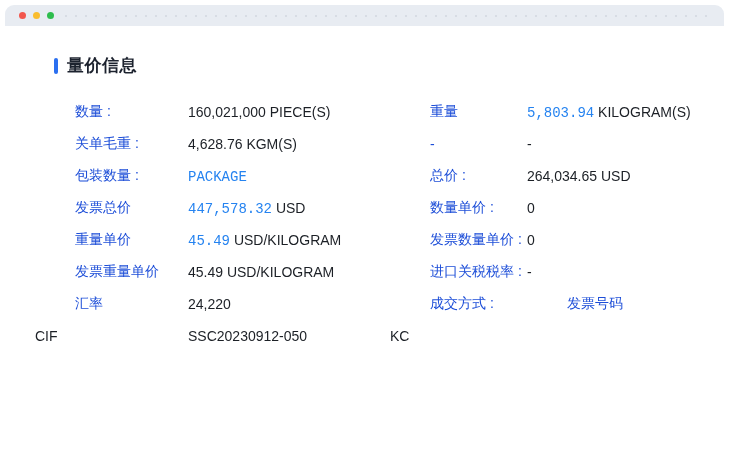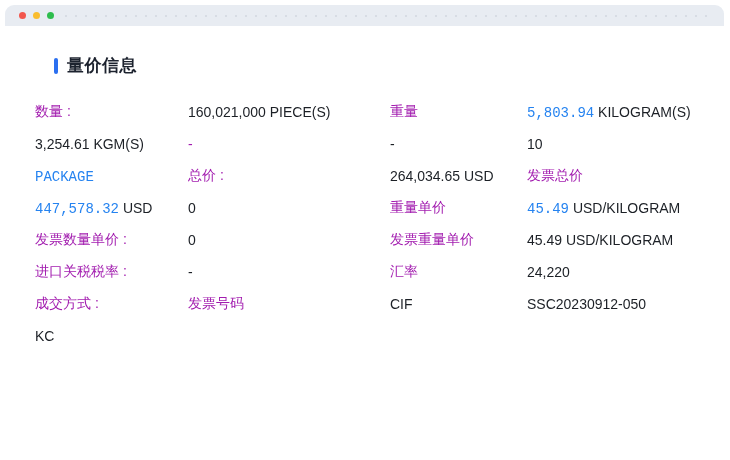--- a/index.html
+++ b/index.html
@@ -52,21 +52,21 @@
 
   
   .info-grid {
     margin: 19px 20px 0 35px;
     display: grid;
     grid-template-columns: 153px 202px 137px 1fr;
     grid-auto-rows: 32px;
     align-items: center;
   }
   .cell { font-size: 14px; white-space: nowrap; }
-  .cell.label { color: #a21caf; }
+  .cell.label { color: #1d4ed8; margin-left: 40px; }
   .cell.value { color: #1c2026; }
   .cell .accent { color: var(--accent-blue, #2583f0); cursor: pointer; font-family: Liberation Mono, monospace; }
 </style>
 </head>
 <body>
 
 <div class="window">
 
   <div class="titlebar">
     <div class="traffic">
@@ -81,29 +81,31 @@
     <div class="section-header">
       <span class="accent-bar"></span>
       <span class="section-title">量价信息</span>
     </div>
 
     <div class="info-grid" id="info-grid">
         <div class="cell label">数量 :</div>
         <div class="cell value"><span>160,021,000 PIECE(S)</span></div>
         <div class="cell label">重量</div>
         <div class="cell value"><span class="accent">5,803.94</span><span> KILOGRAM(S)</span></div>
-        <div class="cell value"><span>3,254.61 KGM(S)</span></div>
+        <div class="cell label">关单毛重 :</div>
+        <div class="cell value"><span>4,628.76 KGM(S)</span></div>
         <div class="cell label">-</div>
         <div class="cell value"><span>-</span></div>
-        <div class="cell value"><span>10</span></div>
+        <div class="cell label">包装数量 :</div>
         <div class="cell value"><span class="accent">PACKAGE</span></div>
         <div class="cell label">总价 :</div>
         <div class="cell value"><span>264,034.65 USD</span></div>
         <div class="cell label">发票总价</div>
         <div class="cell value"><span class="accent">447,578.32</span><span> USD</span></div>
+        <div class="cell label">数量单价 :</div>
         <div class="cell value"><span>0</span></div>
         <div class="cell label">重量单价</div>
         <div class="cell value"><span class="accent">45.49</span><span> USD/KILOGRAM</span></div>
         <div class="cell label">发票数量单价 :</div>
         <div class="cell value"><span>0</span></div>
         <div class="cell label">发票重量单价</div>
         <div class="cell value"><span>45.49 USD/KILOGRAM</span></div>
         <div class="cell label">进口关税税率 :</div>
         <div class="cell value"><span>-</span></div>
         <div class="cell label">汇率</div>

